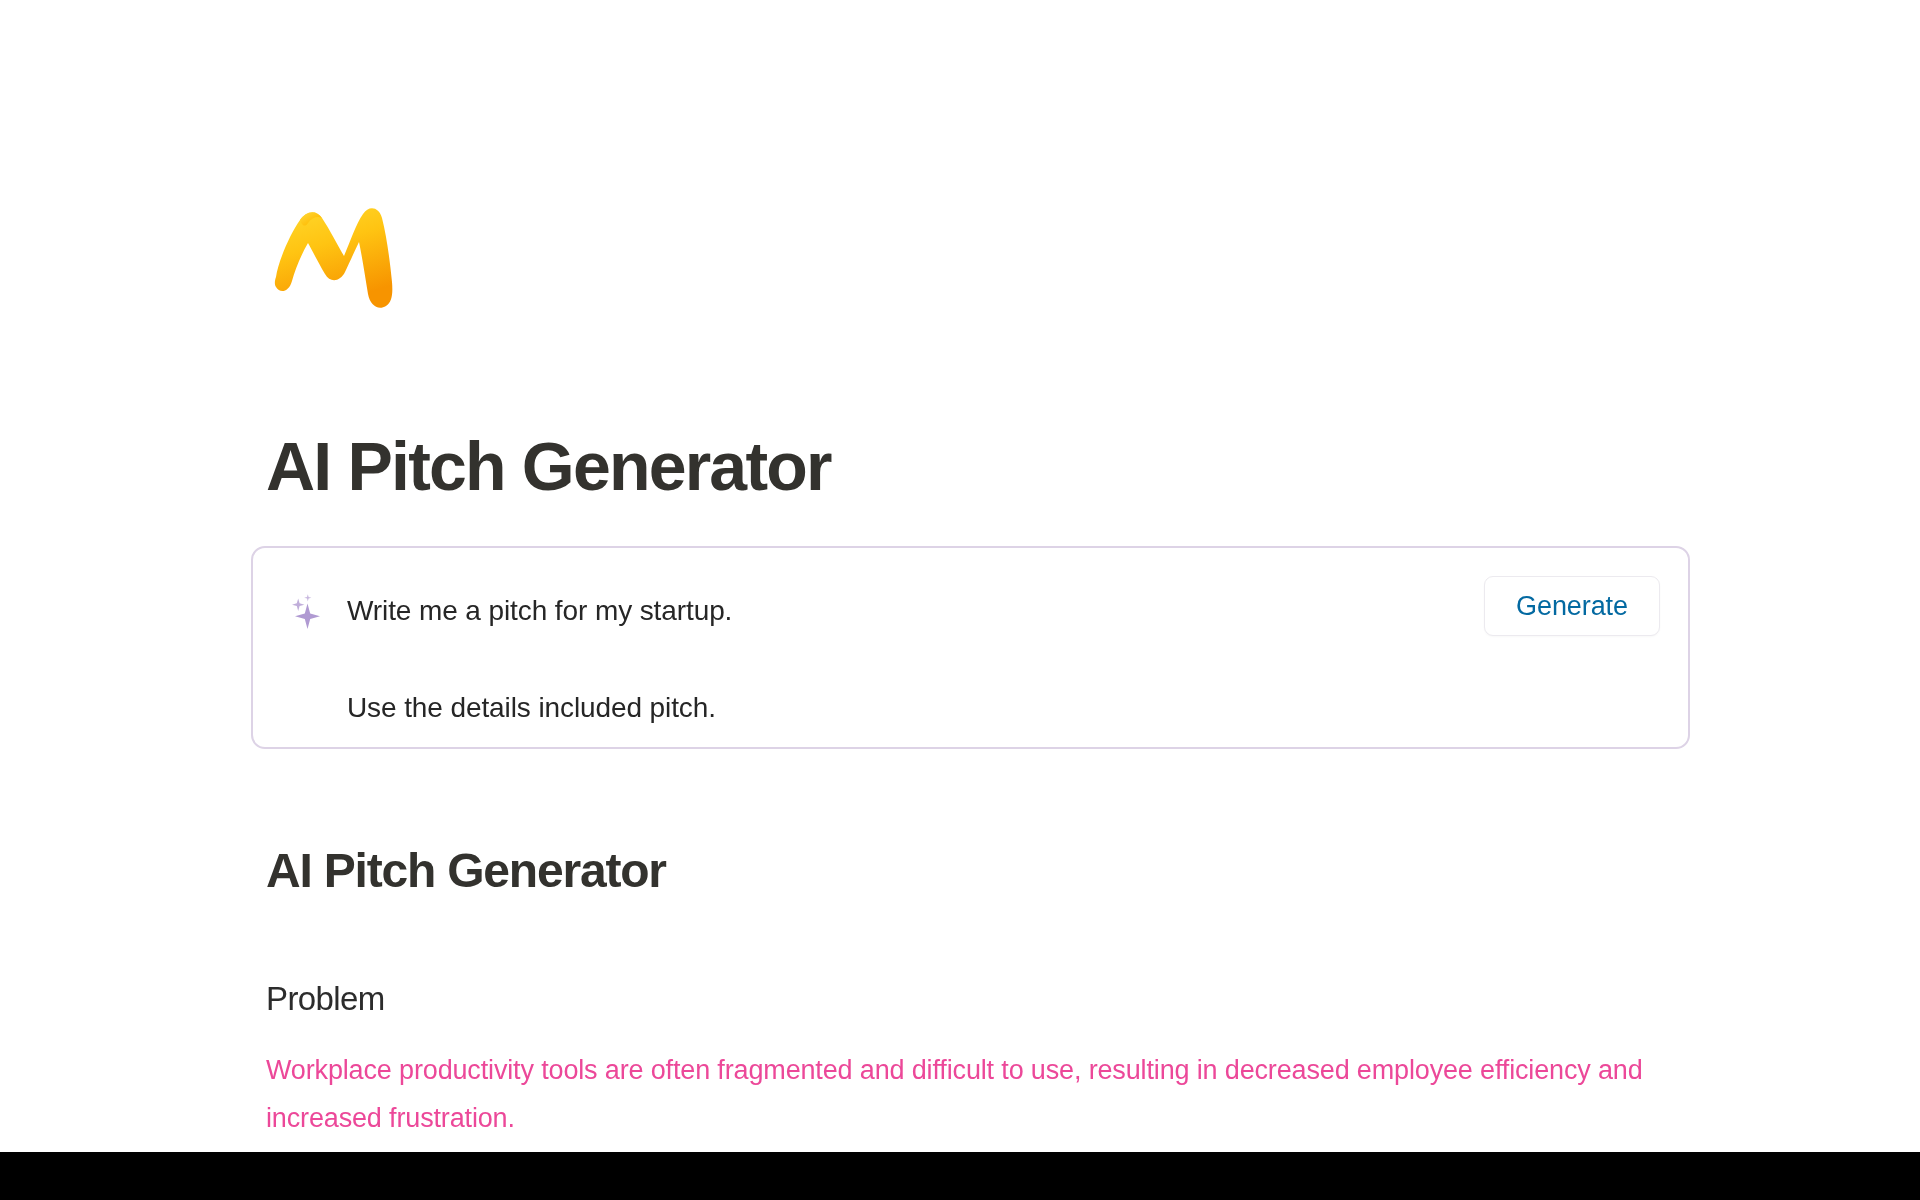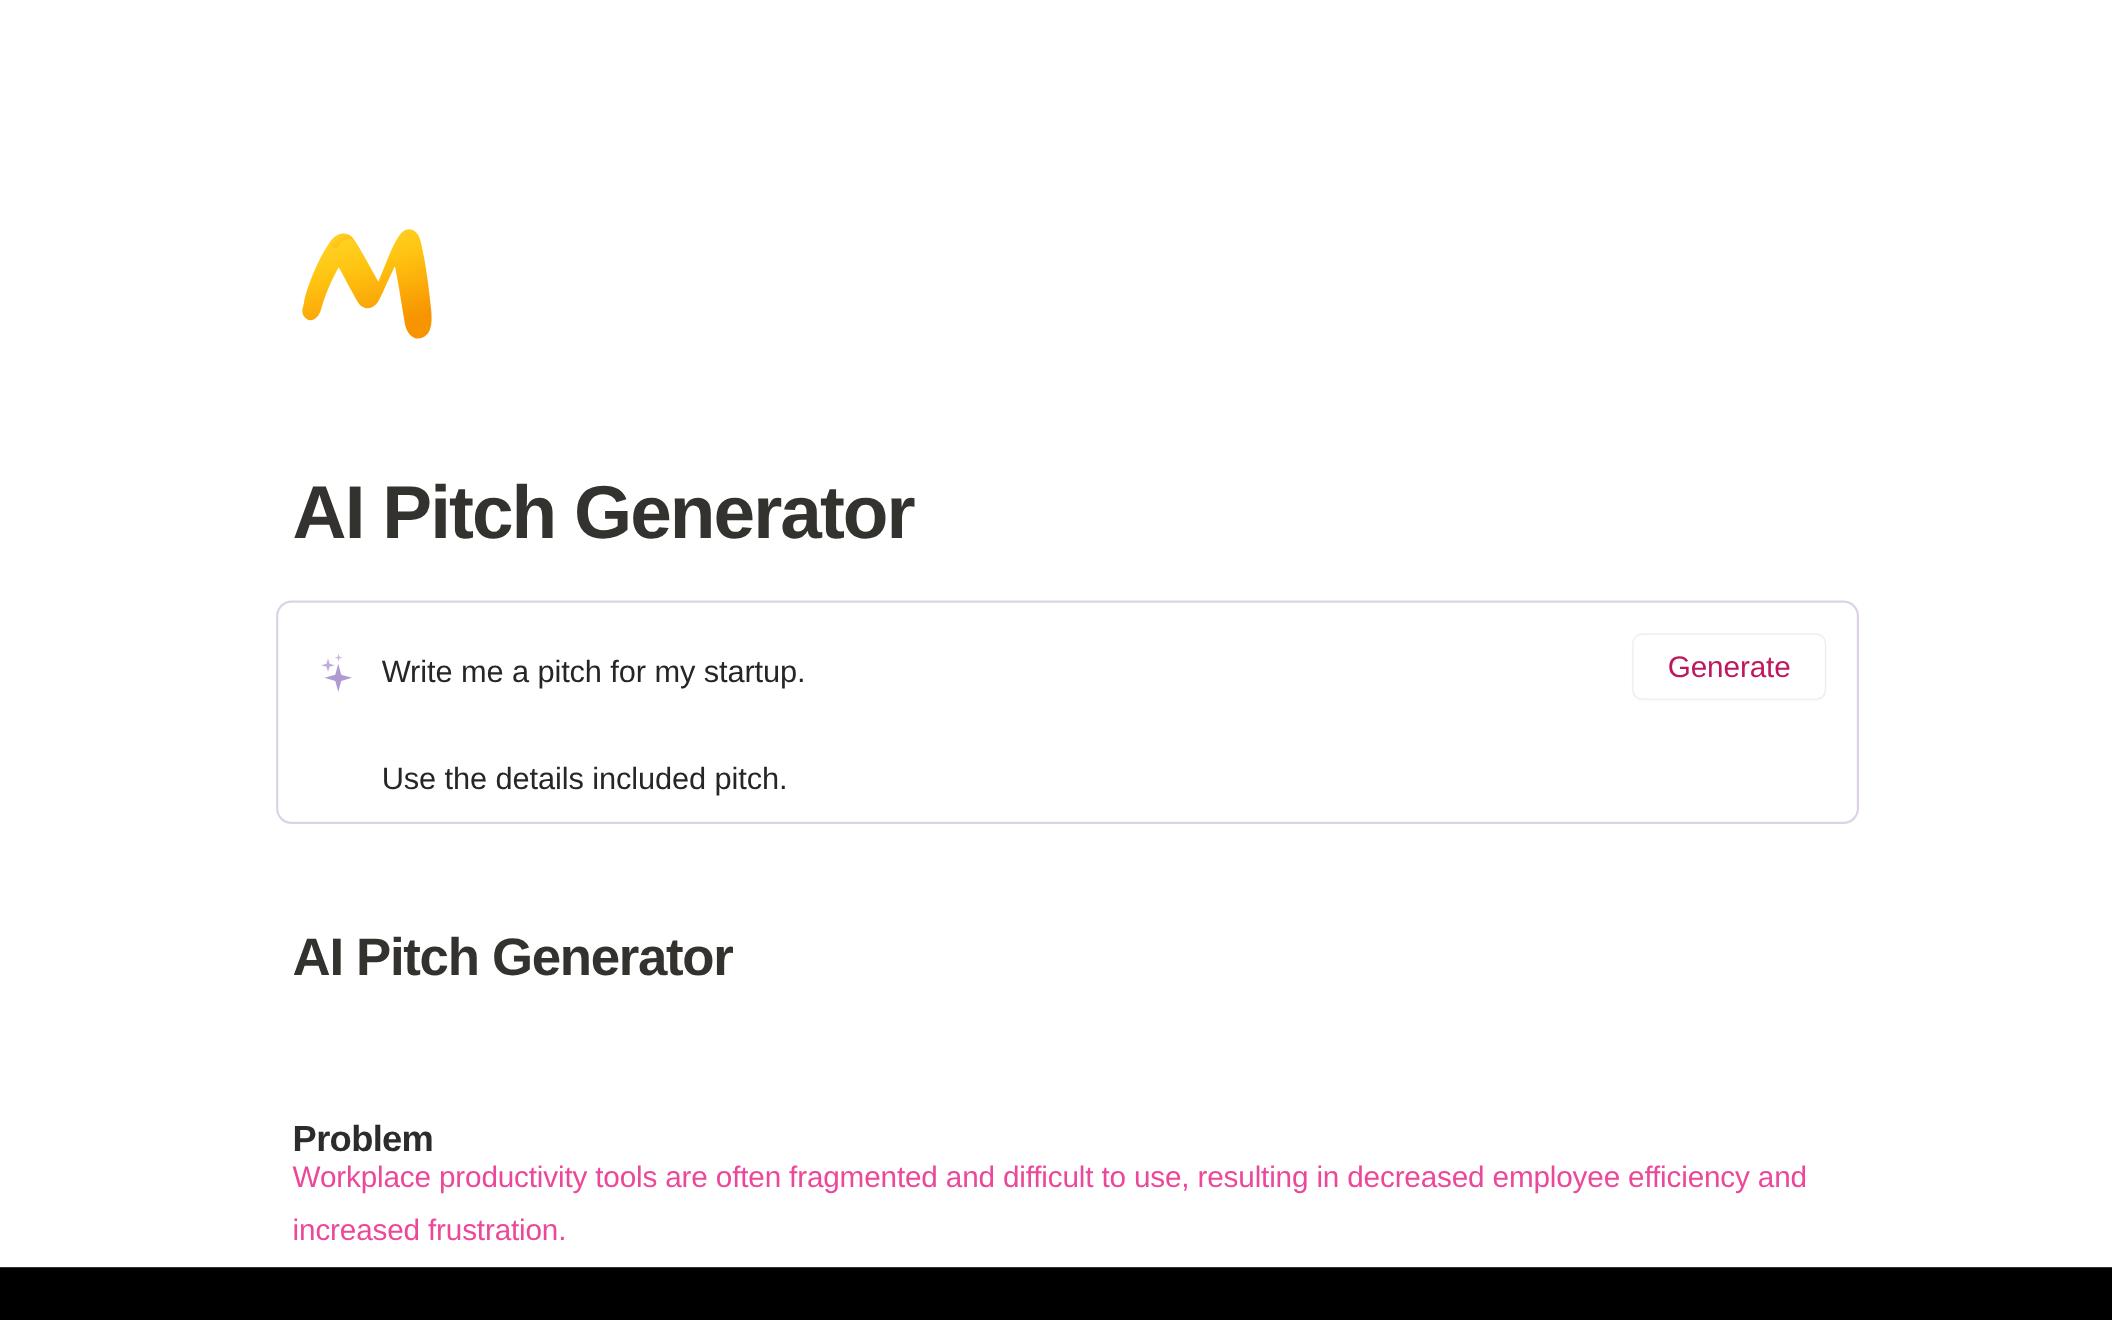--- a/index.html
+++ b/index.html
@@ -85,21 +85,21 @@
 
   .generate-button {
     position: absolute;
     right: 28px;
     top: 28px;
     width: 176px;
     height: 60px;
     background: #ffffff;
     border: 1px solid #eceaef;
     border-radius: 9px;
-    color: #be185d;
+    color: #0369a1;
     font-family: "Liberation Sans", sans-serif;
     font-size: 27px;
     line-height: 58px;
     text-align: center;
     letter-spacing: -0.1px;
     cursor: pointer;
     box-shadow: 0 1px 2px rgba(0,0,0,0.03);
     margin-left: 48px;
   }
 
@@ -114,24 +114,23 @@
     letter-spacing: -1.2px;
     color: #33322e;
   }
 
   .doc-heading {
     position: absolute;
     left: 266px;
     top: 978px;
     font-size: 33px;
     line-height: 42px;
-    font-weight: 700;
+    font-weight: 400;
     letter-spacing: -0.6px;
     color: #2c2c2c;
-    margin-top: 36px;
   }
 
   .doc-paragraph {
     position: absolute;
     left: 266px;
     top: 1046px;
     width: 1400px;
     font-size: 27px;
     line-height: 48px;
     color: #ec4899;

